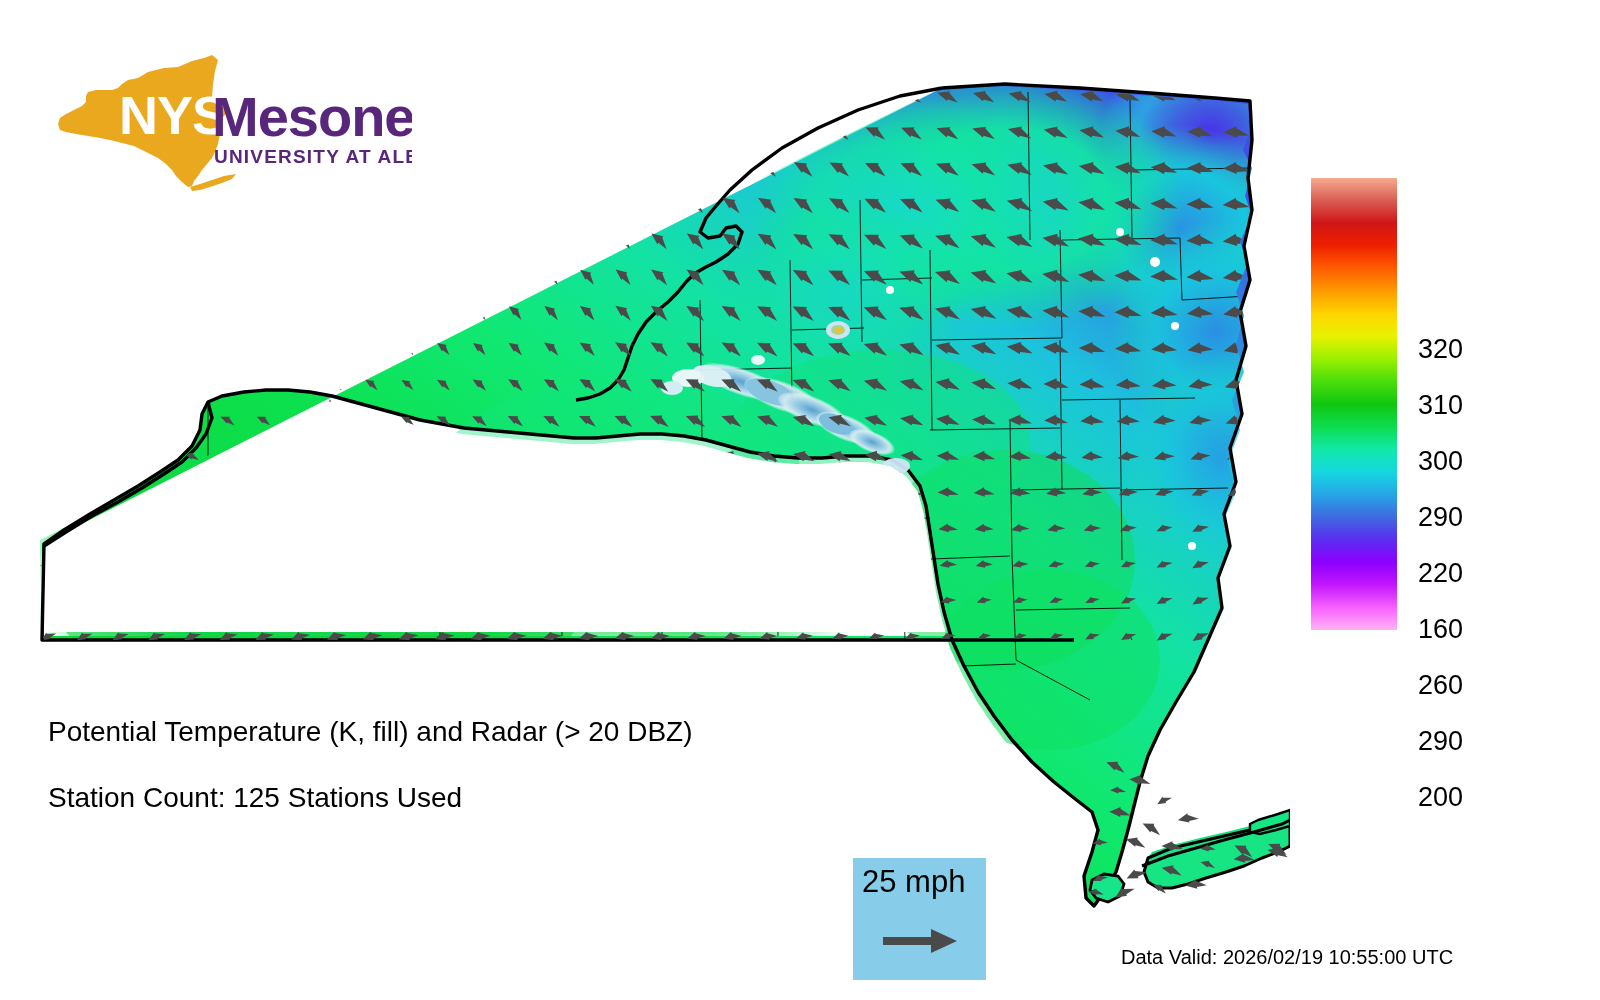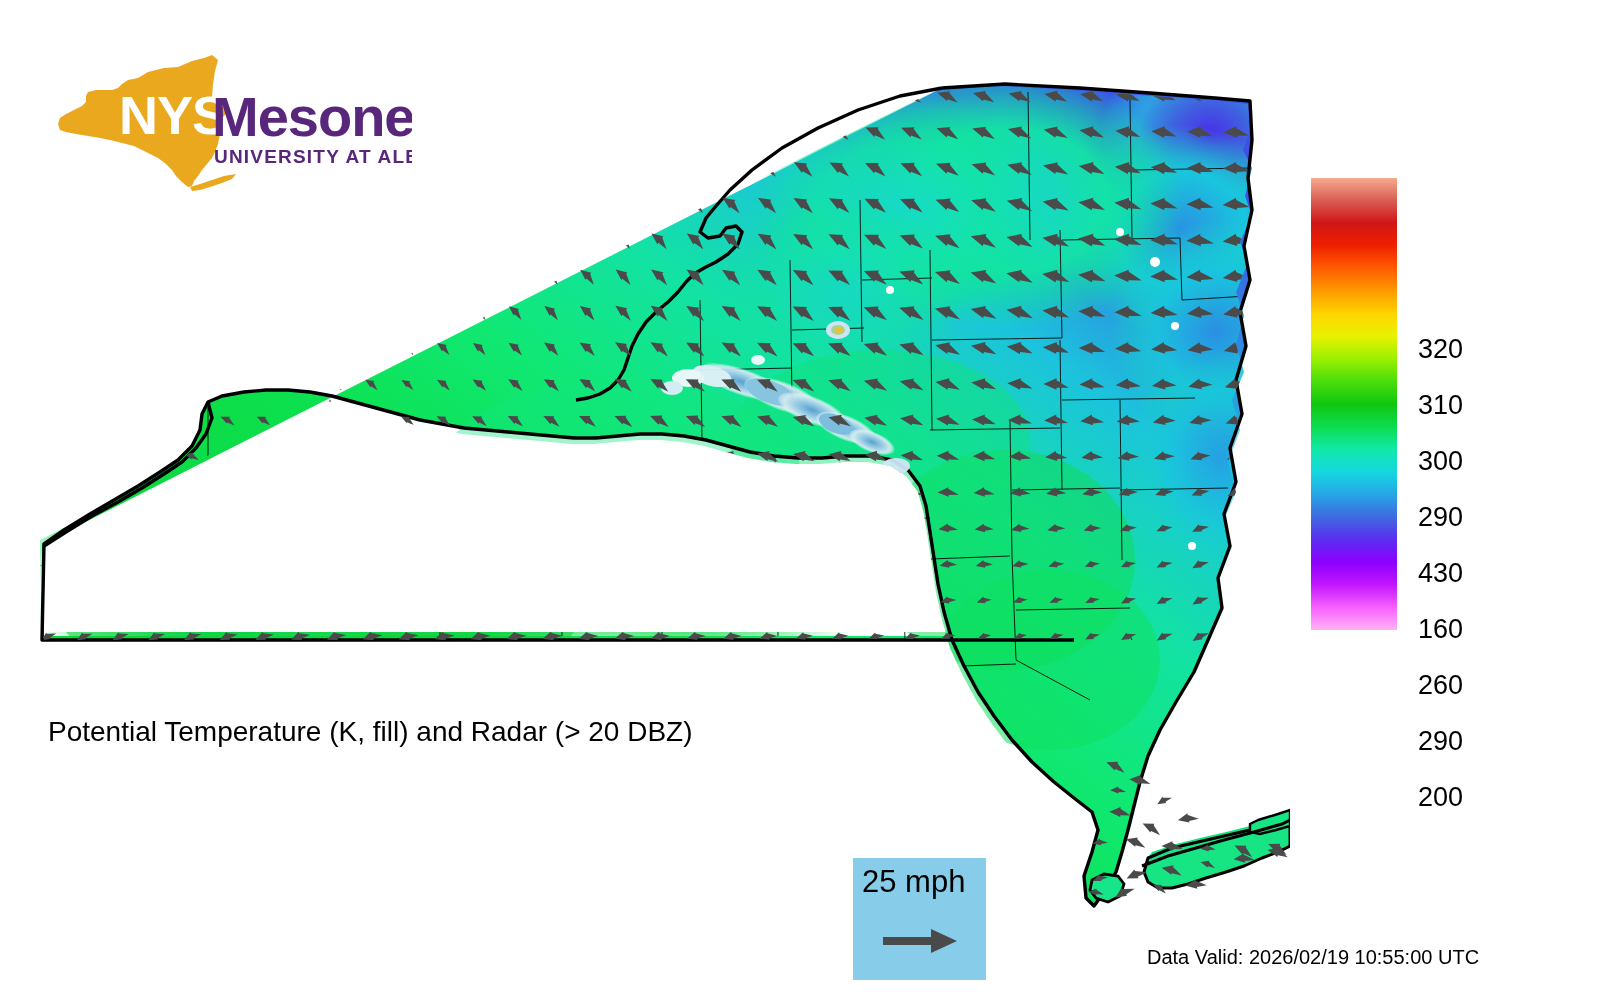--- a/index.html
+++ b/index.html
@@ -25,21 +25,21 @@
   #textblock .line{font-size:28px;line-height:28px;margin-bottom:38px;white-space:nowrap;}
 
   
   #wind-legend{position:absolute;left:853px;top:858px;width:133px;height:122px;
                background:#87cdea;text-align:right;}
   #wind-legend .wl-text{position:absolute;left:9px;top:8px;font-size:31px;
                line-height:31px;white-space:nowrap;color:#000;}
   #wind-legend .wl-arrow{position:absolute;left:30px;top:68px;}
 
   
-  #data-valid{position:absolute;left:1147px;top:947px;font-size:20px;
+  #data-valid{position:absolute;left:1121px;top:947px;font-size:20px;
               line-height:20px;white-space:nowrap;}
 </style>
 </head>
 <body>
 
 <div id="logo">
   <svg width="360" height="150" viewBox="0 0 360 150">
 
     <path d="M86 32 L96 26 L112 22 L126 21 L140 15 L152 12 L160 9 L166 14 L163 25
          L161 38 L160 52 L163 56 L170 55 L176 58 L176 64 L172 70 L170 78
@@ -906,29 +906,30 @@
         <stop offset="0.950" stop-color="#d85d55"></stop>
         <stop offset="1.000" stop-color="#f7ab8e"></stop>
       </linearGradient>
     </defs>
     <rect x="11" y="28" width="86" height="452" fill="url(#cbarGrad)"></rect>
   </svg>
   <div class="cbar-label" style="top:166px">320</div>
   <div class="cbar-label" style="top:222px">310</div>
   <div class="cbar-label" style="top:278px">300</div>
   <div class="cbar-label" style="top:334px">290</div>
-  <div class="cbar-label" style="top:390px">430</div>
+  <div class="cbar-label" style="top:390px">220</div>
   <div class="cbar-label" style="top:446px">160</div>
   <div class="cbar-label" style="top:502px">260</div>
   <div class="cbar-label" style="top:558px">290</div>
   <div class="cbar-label" style="top:614px">200</div>
 </div>
 
 <div id="textblock">
   <div class="line">Potential Temperature (K, fill) and Radar (&gt; 20 DBZ)</div>
+  <div class="line">Station Count: 125 Stations Used</div>
 </div>
 
 <div id="wind-legend">
   <div class="wl-text">25 mph</div>
   <div class="wl-arrow">
     <svg width="75" height="30" viewBox="0 0 75 30">
       <path d="M0 11 L48 11 L48 3 L74 15 L48 27 L48 19 L0 19 Z" fill="#4a4a4a"></path>
     </svg>
   </div>
 </div>

